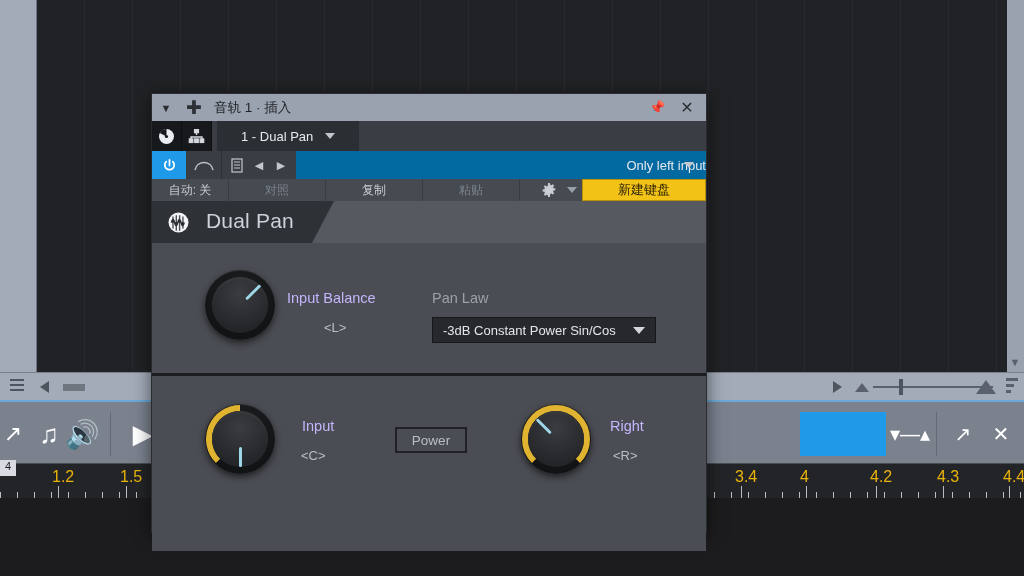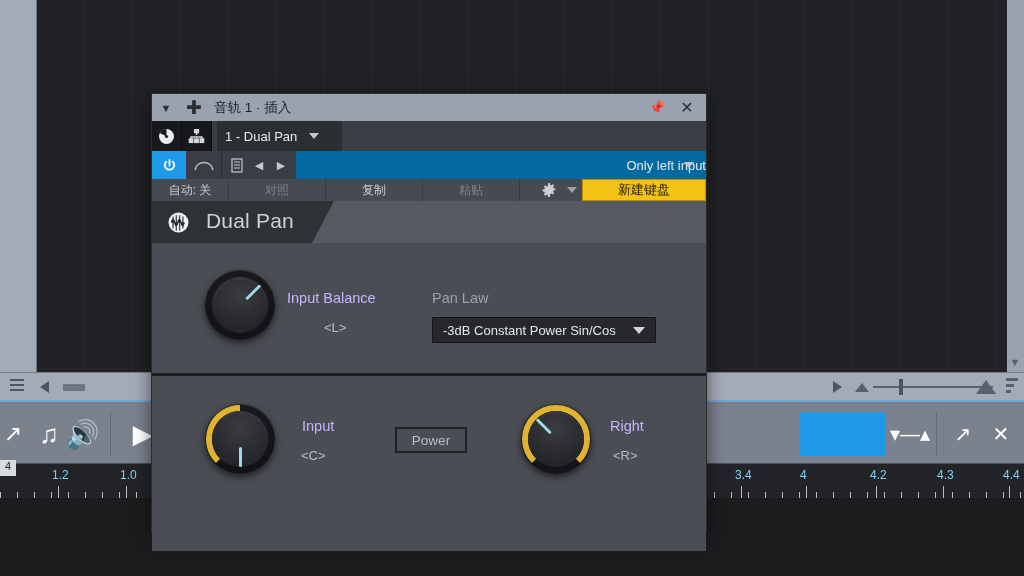--- a/index.html
+++ b/index.html
@@ -91,22 +91,22 @@
     position: absolute; top: 8px; width: 1px; height: 44px; background: #646b76;
   }
   .tb2-blue { background: #1e9ae8; }
 
   
   .daw-ruler {
     position: absolute; left: 0; top: 463px; width: 1024px; height: 35px;
     background: #232427; border-top: 1px solid #4a4d52;
   }
   .ruler-num {
-    position: absolute; top: 4px; color: #7dd3fc;
-    font-size: 12px; font-family: "Liberation Sans", sans-serif;
+    position: absolute; top: 4px; color: #eab308;
+    font-size: 16px; font-family: "Liberation Sans", sans-serif;
   }
   .ruler-tick { position: absolute; background: #b9bcc2; }
   .ruler-maj { top: 22px; width: 1px; height: 12px; }
   .ruler-min { top: 28px; width: 1px; height: 6px; }
   .ruler-badge {
     position: absolute; left: 0px; top: 460px; width: 16px; height: 16px;
     background: #d8dce2; color: #222; font-size: 11px; text-align: center;
   }
 
   
@@ -146,21 +146,21 @@
     position: relative; height: 30px; background: #3a3d43;
     display: flex; align-items: stretch;
   }
   .sq-icon {
     width: 30px; background: #16181b;
     display: flex; align-items: center; justify-content: center;
     color: #cfd3d9; border-right: 1px solid #0d0e10;
   }
   .preset-box {
     margin-left: 5px; background: #2b2e33; min-width: 125px;
-    display: flex; align-items: center; padding: 0 8px;
+    display: flex; align-items: center; padding: 0 24px;
     color: #e6e9ee; font-size: 13px;
   }
   .preset-box .car {
     margin-left: 12px; width: 0; height: 0;
     border-left: 5px solid transparent; border-right: 5px solid transparent;
     border-top: 6px solid #c3c7cd;
   }
 
   
   .ctrlrow {
@@ -337,21 +337,21 @@
       <div class="tb2-btn" style="left:888px;width:44px;font-size:20px;">▾—▴</div>
       <div class="tb2-sep" style="left:936px;"></div>
       <div class="tb2-btn" style="left:944px;width:38px;font-size:20px;">↗</div>
       <div class="tb2-btn" style="left:982px;width:38px;font-size:20px;">✕</div>
     </div>
   </div>
 
   <div class="daw-ruler">
     <div id="ruler-nums">
         <div class="ruler-num" style="left: 52px;">1.2</div>
-        <div class="ruler-num" style="left: 120px;">1.0</div>
+        <div class="ruler-num" style="left: 120px;">1.5</div>
         <div class="ruler-num" style="left: 735px;">3.4</div>
         <div class="ruler-num" style="left: 800px;">4</div>
         <div class="ruler-num" style="left: 870px;">4.2</div>
         <div class="ruler-num" style="left: 937px;">4.3</div>
         <div class="ruler-num" style="left: 1003px;">4.4</div>
       </div>
     <div id="ruler-ticks">
         <div class="ruler-tick ruler-maj" style="left: 58px;"></div>
         <div class="ruler-tick ruler-maj" style="left: 126px;"></div>
         <div class="ruler-tick ruler-maj" style="left: 741px;"></div>

